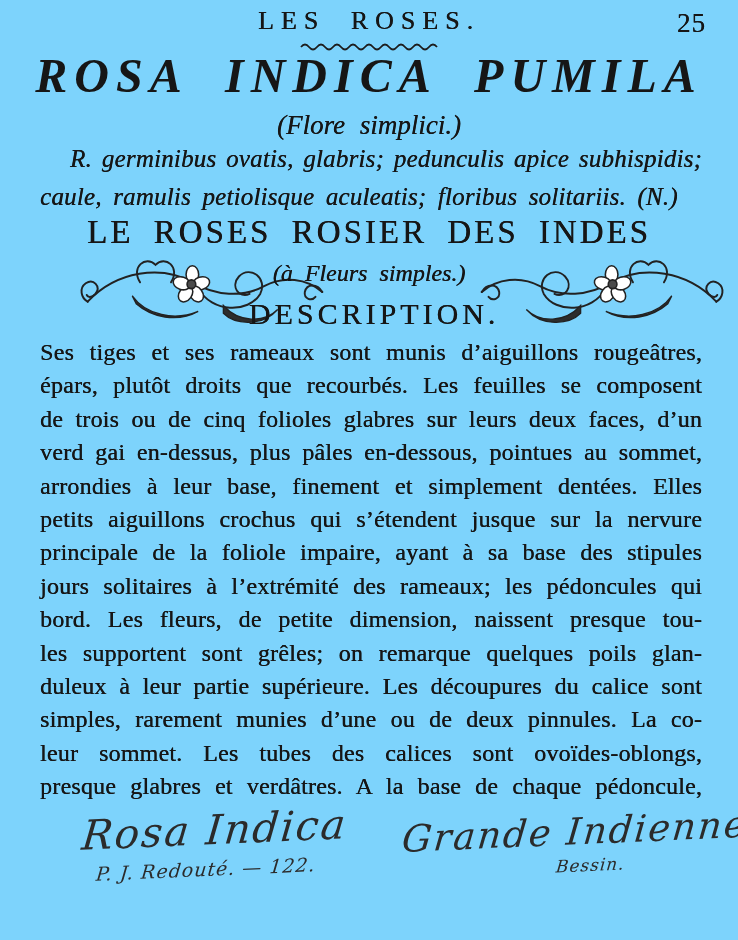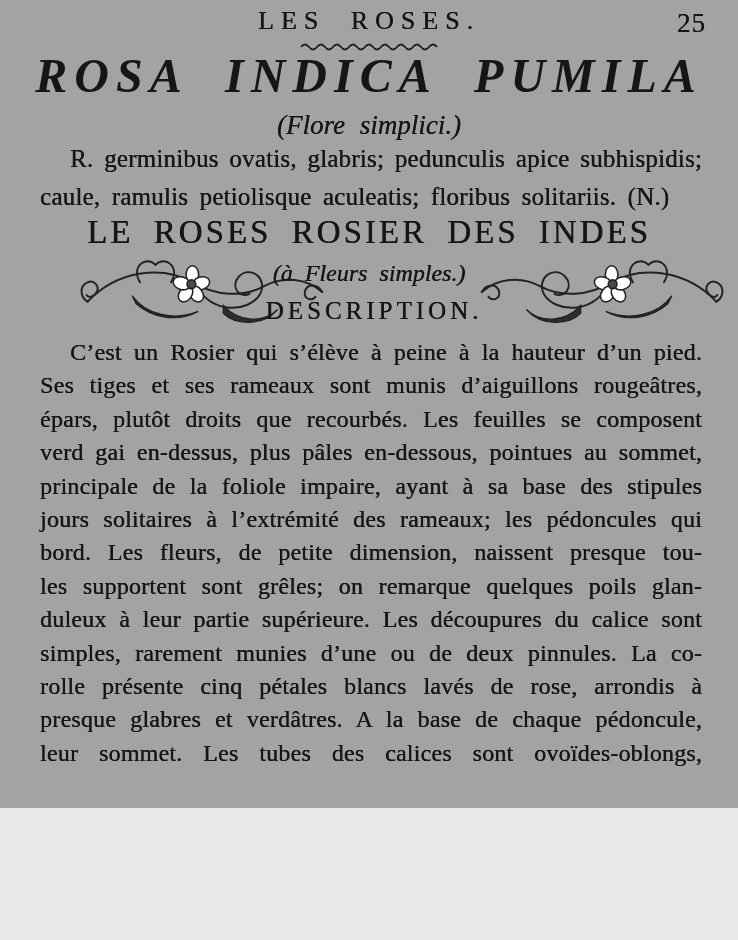--- a/index.html
+++ b/index.html
@@ -1,18 +1,18 @@
 <!DOCTYPE html>
 <html><head>
 <meta charset="utf-8">
 <style>
   html,body{margin:0;padding:0;background:#e8e8e8;}
   .page{
-    position:relative; width:738px; height:808px; margin:0 auto;
-    background:#a3a3a3; color:#161616; overflow:hidden;
+    position:relative; width:738px; height:940px; margin:0 auto;
+    background:#7dd3fc; color:#161616; overflow:hidden;
     font-family:"Liberation Serif","DejaVu Serif",serif;
   }
   .ink{ text-shadow:0.35px 0 0 currentColor; }
 
   .running-title{
     position:absolute; top:6px; left:0; right:0; text-align:center;
     font-size:26px; letter-spacing:7px; word-spacing:12px; white-space:nowrap;
   }
   .page-number{
     position:absolute; top:8px; right:32px; font-size:27px; letter-spacing:1px;
@@ -25,41 +25,41 @@
     white-space:nowrap;
     font-style:italic;
   }
   .main-subtitle{
     position:absolute; top:101px; left:0; right:0; text-align:center;
     font-style:italic; font-size:27px; word-spacing:8px;margin-top:9px;
   }
 
   .latin{
     position:absolute; top:140px; left:40px; right:36px;
-    font-size:25px; line-height:38px; letter-spacing:0.2px;
+    font-style:italic; font-size:25px; line-height:38px; letter-spacing:0.2px;
   }
   .latin .l1{ text-indent:30px; text-align:justify; text-align-last:justify; }
   .latin .l2{ word-spacing:5px; }
 
   .french-title{
     position:absolute; top:214px; left:0; right:0; text-align:center;
     font-size:33px; letter-spacing:3px; word-spacing:9px; white-space:nowrap;
   }
 
   .ornament{ position:absolute; top:252px; }
   .ornament.left{ left:78px; }
   .ornament.right{ left:474px; }
 
   .variety-subheading{
     position:absolute; top:260px; left:0; right:0; text-align:center;
     font-style:italic; font-size:24px; word-spacing:6px;
   }
   .section-heading{
     position:absolute; top:297px; left:10px; right:0; text-align:center;
-    font-size:25px; letter-spacing:4px;
+    font-size:30px; letter-spacing:4px;
   }
 
   .body-text{
     position:absolute; top:336px; left:40px; right:36px;
     font-size:24px; line-height:33.4px; letter-spacing:0.2px;
   }
   .body-line{ text-align:justify; text-align-last:justify; height:33.4px; }
   .body-line.first{ text-indent:30px; }
 
   .script-note{
@@ -117,33 +117,34 @@
   </svg>
 
   <svg class="ornament right" width="252" height="80" viewBox="0 0 260 80">
     <use href="#flourish" transform="translate(260,0) scale(-1,1)"></use>
   </svg>
 
   <div class="variety-subheading ink">(à Fleurs simples.)</div>
   <div class="section-heading ink">DESCRIPTION.</div>
 
   <div class="body-text ink">
-    <div class="body-line first">C’est un Rosier qui s’élève à peine à la hauteur d’un pied.</div>
     <div class="body-line">Ses tiges et ses rameaux sont munis d’aiguillons rougeâtres,</div>
     <div class="body-line">épars, plutôt droits que recourbés. Les feuilles se composent</div>
+    <div class="body-line">de trois ou de cinq folioles glabres sur leurs deux faces, d’un</div>
     <div class="body-line">verd gai en-dessus, plus pâles en-dessous, pointues au sommet,</div>
+    <div class="body-line">arrondies à leur base, finement et simplement dentées. Elles</div>
+    <div class="body-line">petits aiguillons crochus qui s’étendent jusque sur la nervure</div>
     <div class="body-line">principale de la foliole impaire, ayant à sa base des stipules</div>
     <div class="body-line">jours solitaires à l’extrémité des rameaux; les pédoncules qui</div>
     <div class="body-line">bord. Les fleurs, de petite dimension, naissent presque tou-</div>
     <div class="body-line">les supportent sont grêles; on remarque quelques poils glan-</div>
     <div class="body-line">duleux à leur partie supérieure. Les découpures du calice sont</div>
     <div class="body-line">simples, rarement munies d’une ou de deux pinnules. La co-</div>
-    <div class="body-line">rolle présente cinq pétales blancs lavés de rose, arrondis à</div>
+    <div class="body-line">leur sommet. Les tubes des calices sont ovoïdes-oblongs,</div>
     <div class="body-line">presque glabres et verdâtres. A la base de chaque pédoncule,</div>
-    <div class="body-line">leur sommet. Les tubes des calices sont ovoïdes-oblongs,</div>
   </div>
 
   <div class="script-note note-big note-rosa">Rosa Indica</div>
   <div class="script-note note-big note-grande">Grande Indienne.</div>
   <div class="script-note note-small note-redoute">P. J. Redouté. — 122.</div>
   <div class="script-note note-small note-bessin">Bessin.</div>
 
 </div>
 
 </body></html>

